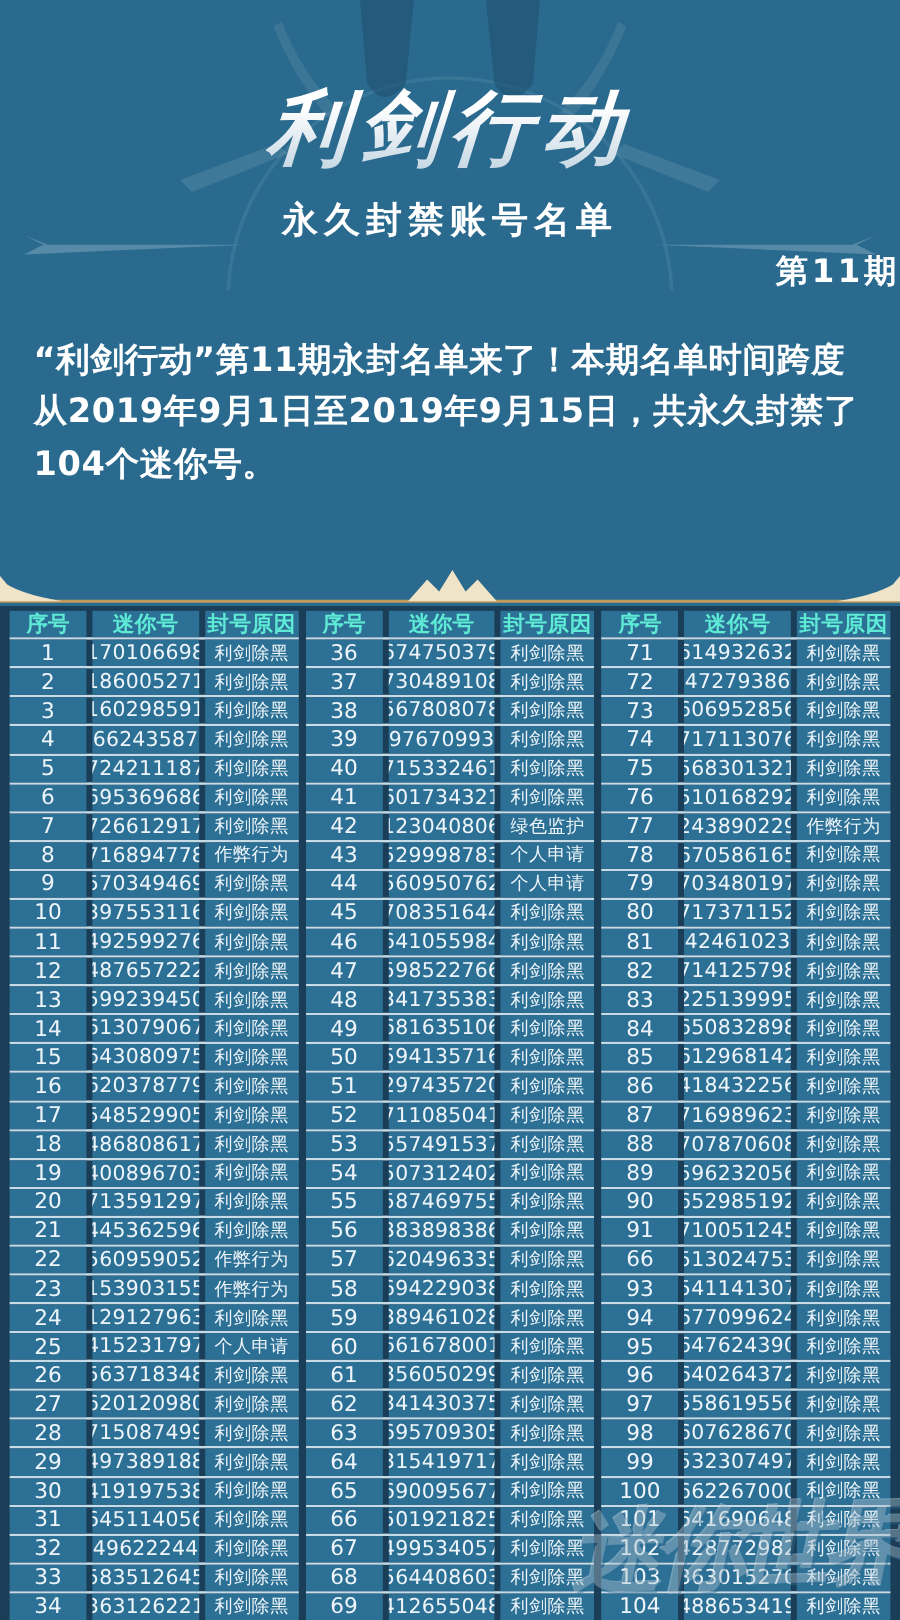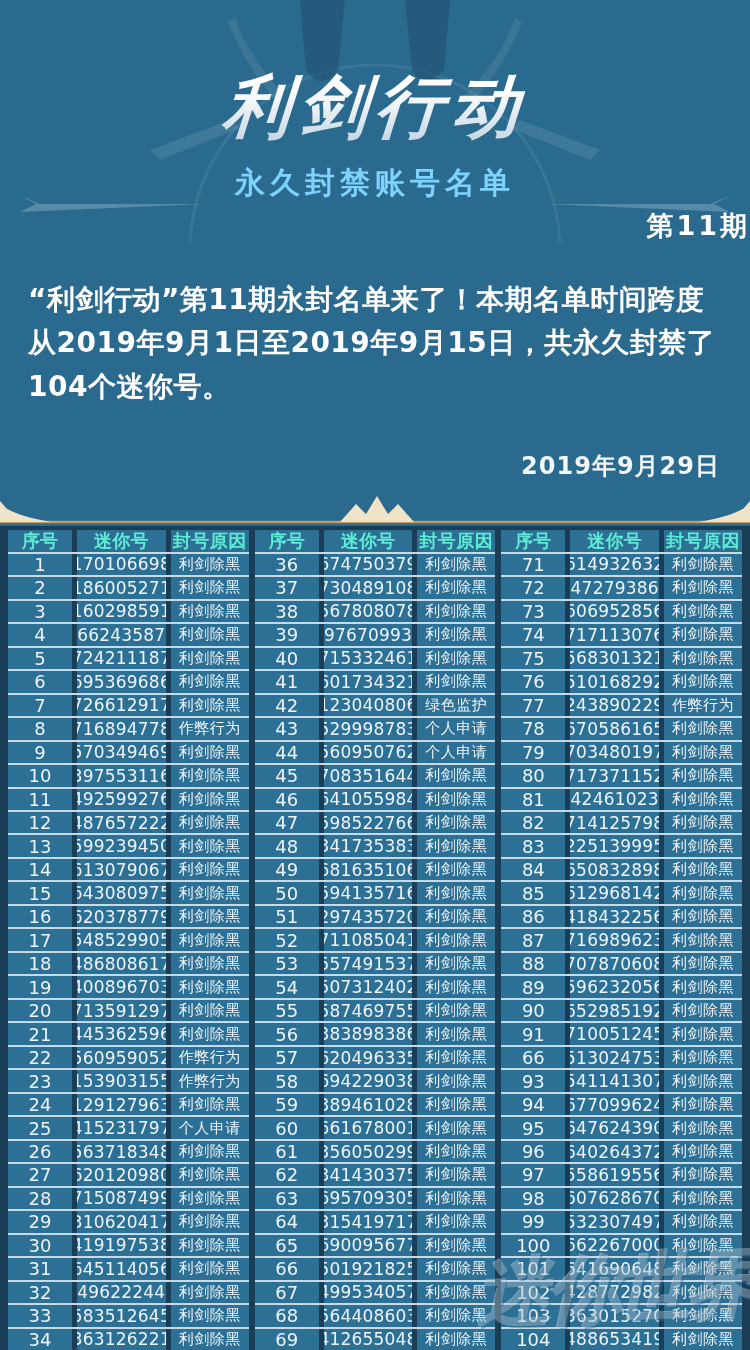--- a/index.html
+++ b/index.html
@@ -19,21 +19,21 @@
   .main-title{
     display:inline-block;
     font-size:68px;font-weight:800;font-style:italic;
     letter-spacing:8px;
     background:linear-gradient(180deg,#ffffff 30%,#b9cfdd 100%);
     -webkit-background-clip:text;background-clip:text;
     -webkit-text-fill-color:transparent;color:#eef5f9;
     transform:skewX(-4deg);
     text-shadow:0 0 0 rgba(0,0,0,0);
   }
-  .sub-title{margin-top:10px;font-size:30px;font-weight:700;letter-spacing:5px;color:#7dd3fc;}
+  .sub-title{margin-top:10px;font-size:30px;font-weight:700;letter-spacing:5px;color:#ffffff;}
   .issue{margin-top:4px;font-size:27px;font-weight:700;letter-spacing:3px;color:#ffffff;text-align:right;}
   
   .intro{
     margin:36px 28px 0;
     font-size:28px;font-weight:700;line-height:1.55;
     color:#ffffff;letter-spacing:0.5px;
   }
   
   .signature{margin:34px 30px 0 0;text-align:right;}
   .signature-inner{display:inline-block;text-align:center;}
@@ -108,21 +108,20 @@
     <div class="main-title">利剑行动</div>
     <div class="sub-title">永久封禁账号名单</div>
     <div class="issue">第11期</div>
   </div>
 </div>
 
 <div class="intro">“利剑行动”第11期永封名单来了！本期名单时间跨度从2019年9月1日至2019年9月15日，共永久封禁了104个迷你号。</div>
 
 <div class="signature">
   <div class="signature-inner">
-    <div class="sig-date">2019年9月29日</div>
   </div>
 </div>
 
 <div class="divider">
   <svg width="750" height="30" viewBox="0 0 750 30">
     <line x1="0" y1="26" x2="750" y2="26" stroke="#c39a5e" stroke-width="2.5"></line>
 
     <path d="M0,26 L0,8 Q14,20 52,26 Z" fill="#efe3c8"></path>
     <path d="M0,5 L6,12 L0,14 Z" fill="#efe3c8"></path>
 
@@ -275,21 +274,21 @@
         <div class="tcell id">620120980</div>
         <div class="tcell reason">利剑除黑</div>
       </div>
       <div class="trow">
         <div class="tcell seq">28</div>
         <div class="tcell id">715087499</div>
         <div class="tcell reason">利剑除黑</div>
       </div>
       <div class="trow">
         <div class="tcell seq">29</div>
-        <div class="tcell id">310620417</div>
+        <div class="tcell id">497389188</div>
         <div class="tcell reason">利剑除黑</div>
       </div>
       <div class="trow">
         <div class="tcell seq">30</div>
         <div class="tcell id">419197538</div>
         <div class="tcell reason">利剑除黑</div>
       </div>
       <div class="trow">
         <div class="tcell seq">31</div>
         <div class="tcell id">645114056</div>

